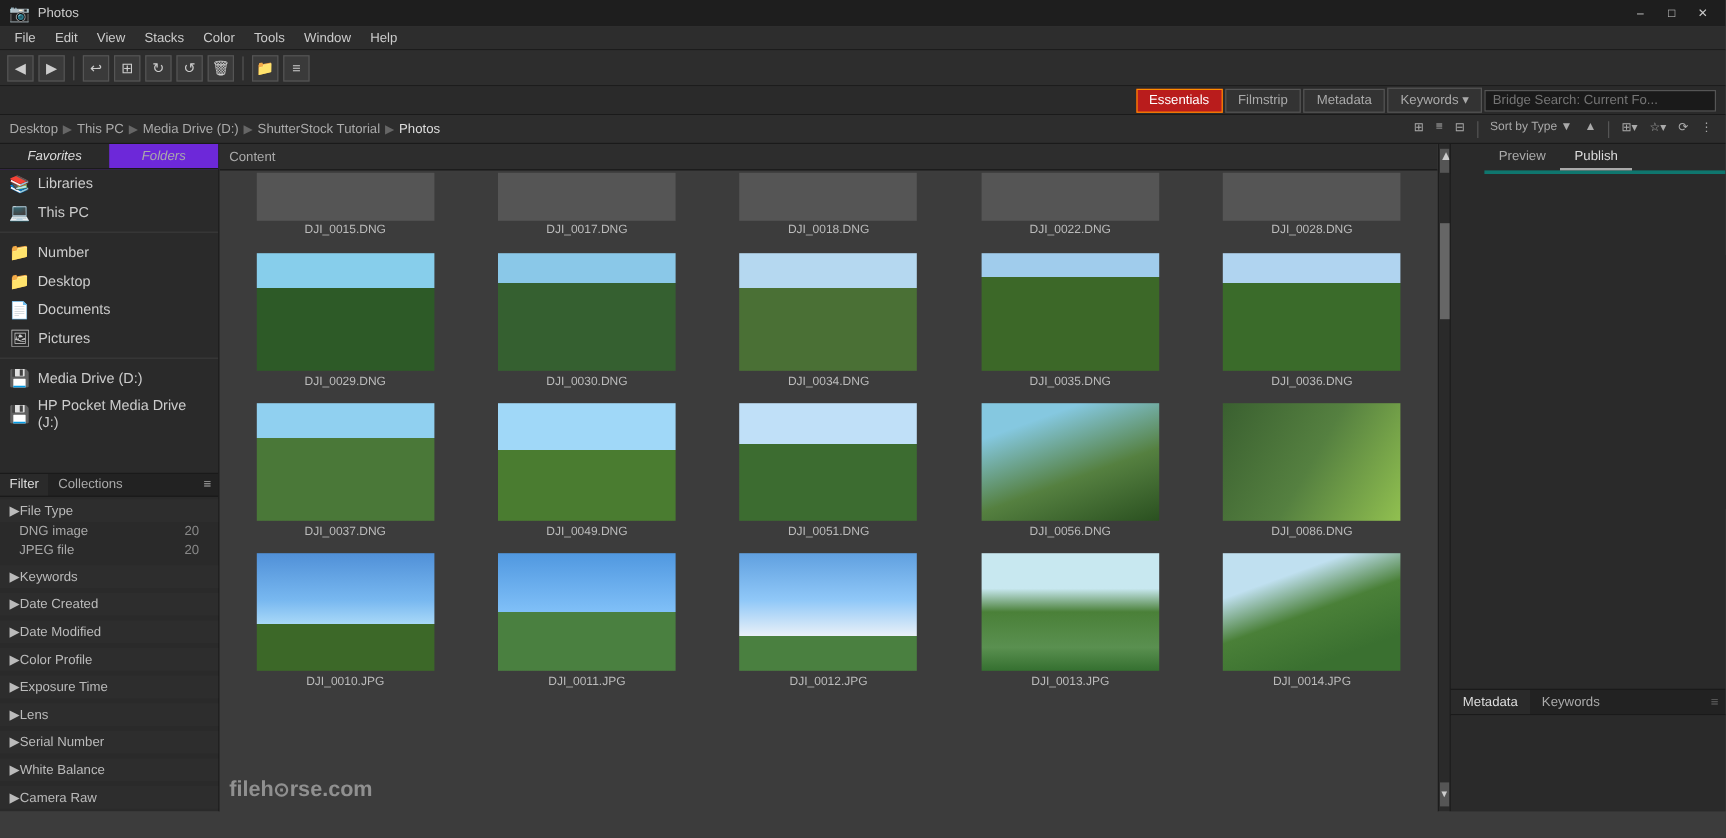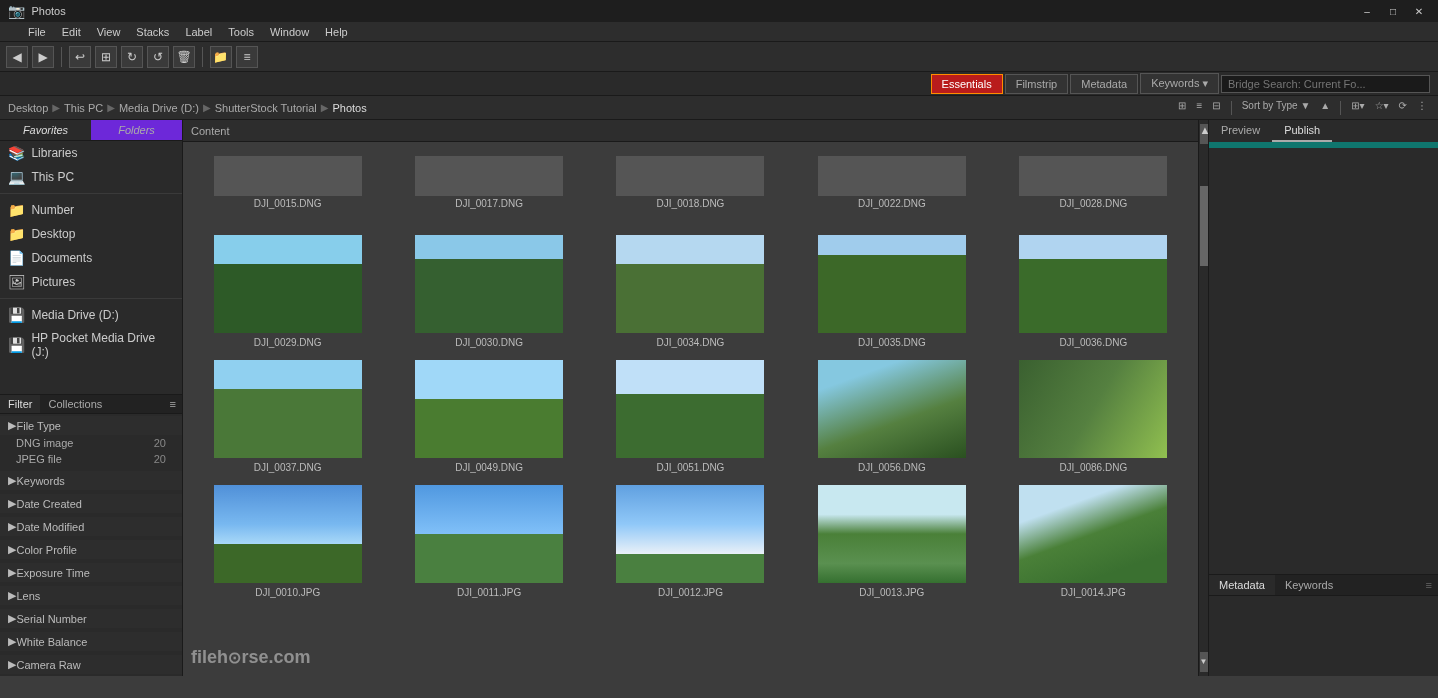--- a/index.html
+++ b/index.html
@@ -24,21 +24,21 @@
       display: flex; align-items: center; justify-content: center;
       font-size: 10px; color: #ccc; cursor: pointer;
     }
 
     
     #menu-bar {
       height: 20px;
       background: #2d2d2d;
       display: flex;
       align-items: center;
-      padding: 0 20px;
+      padding: 0 4px;
       border-bottom: 1px solid #1a1a1a;
     }
     #menu-bar span {
       padding: 2px 8px;
       cursor: pointer;
       color: #ccc;
       font-size: 11px;
     }
 
     
@@ -79,21 +79,21 @@
       background: #333;
       border: 1px solid #555;
     }
     .ws-tab.active { background: #b91c1c; color: #fff; border-color: #ff8c00; }
     #search-box {
       background: #1a1a1a;
       border: 1px solid #555;
       color: #ccc;
       padding: 2px 6px;
       font-size: 11px;
-      width: 209px;
+      width: 193px;
       height: 18px;
     }
 
     
     #breadcrumb {
       height: 24px;
       background: #2d2d2d;
       display: flex;
       align-items: center;
       padding: 0 8px;
@@ -273,21 +273,22 @@
     
     #right-panel {
       width: 230px;
       background: #2a2a2a;
       border-left: 1px solid #1a1a1a;
       display: flex;
       flex-direction: column;
     }
     #right-top {
       display: flex;
-      border-bottom: 6px solid #0f766e;
+      border-bottom: 3px solid #0f766e;
+      margin-left: 28px;
     }
     .r-tab {
       padding: 4px 12px;
       font-size: 11px;
       cursor: pointer;
       color: #aaa;
       border-bottom: 2px solid transparent;
     }
     .r-tab.active { color: #ddd; border-bottom-color: #aaa; }
     #preview-area {
@@ -329,21 +330,21 @@
       font-size: 18px;
       font-weight: bold;
       pointer-events: none;
       z-index: 100;
     }
 
     
     .partial-row {
       display: grid;
       grid-template-columns: repeat(5, 1fr);
-      padding: 12px 4px;
+      padding: 0 4px;
     }
     .partial-cell {
       display: flex;
       flex-direction: column;
       align-items: center;
       padding: 2px 4px;
       cursor: pointer;
     }
     .partial-img {
       width: 148px;
@@ -370,21 +371,21 @@
     <div class="win-btn">□</div>
     <div class="win-btn close">✕</div>
   </div>
 </div>
 
 <div id="menu-bar">
   <span>File</span>
   <span>Edit</span>
   <span>View</span>
   <span>Stacks</span>
-  <span>Label</span>
+  <span>Color</span>
   <span>Tools</span>
   <span>Window</span>
   <span>Help</span>
 </div>
 
 <div id="toolbar">
   <div class="tb-icon-btn">◀</div>
   <div class="tb-icon-btn">▶</div>
   <div class="tb-separator"></div>
   <div class="tb-icon-btn">↩</div>

